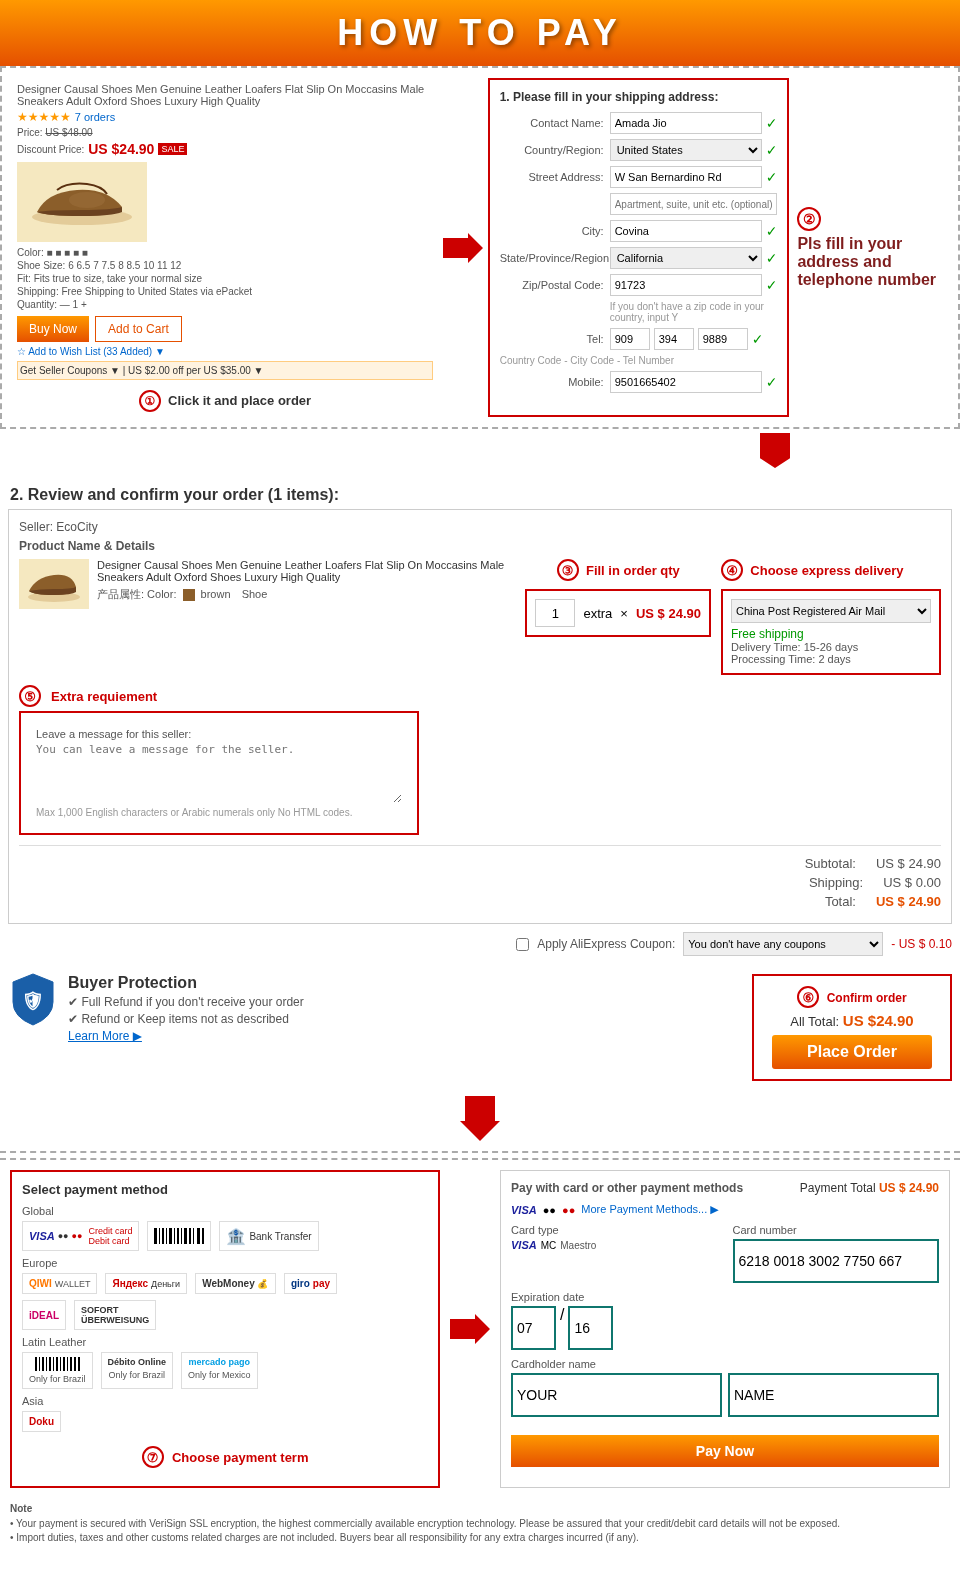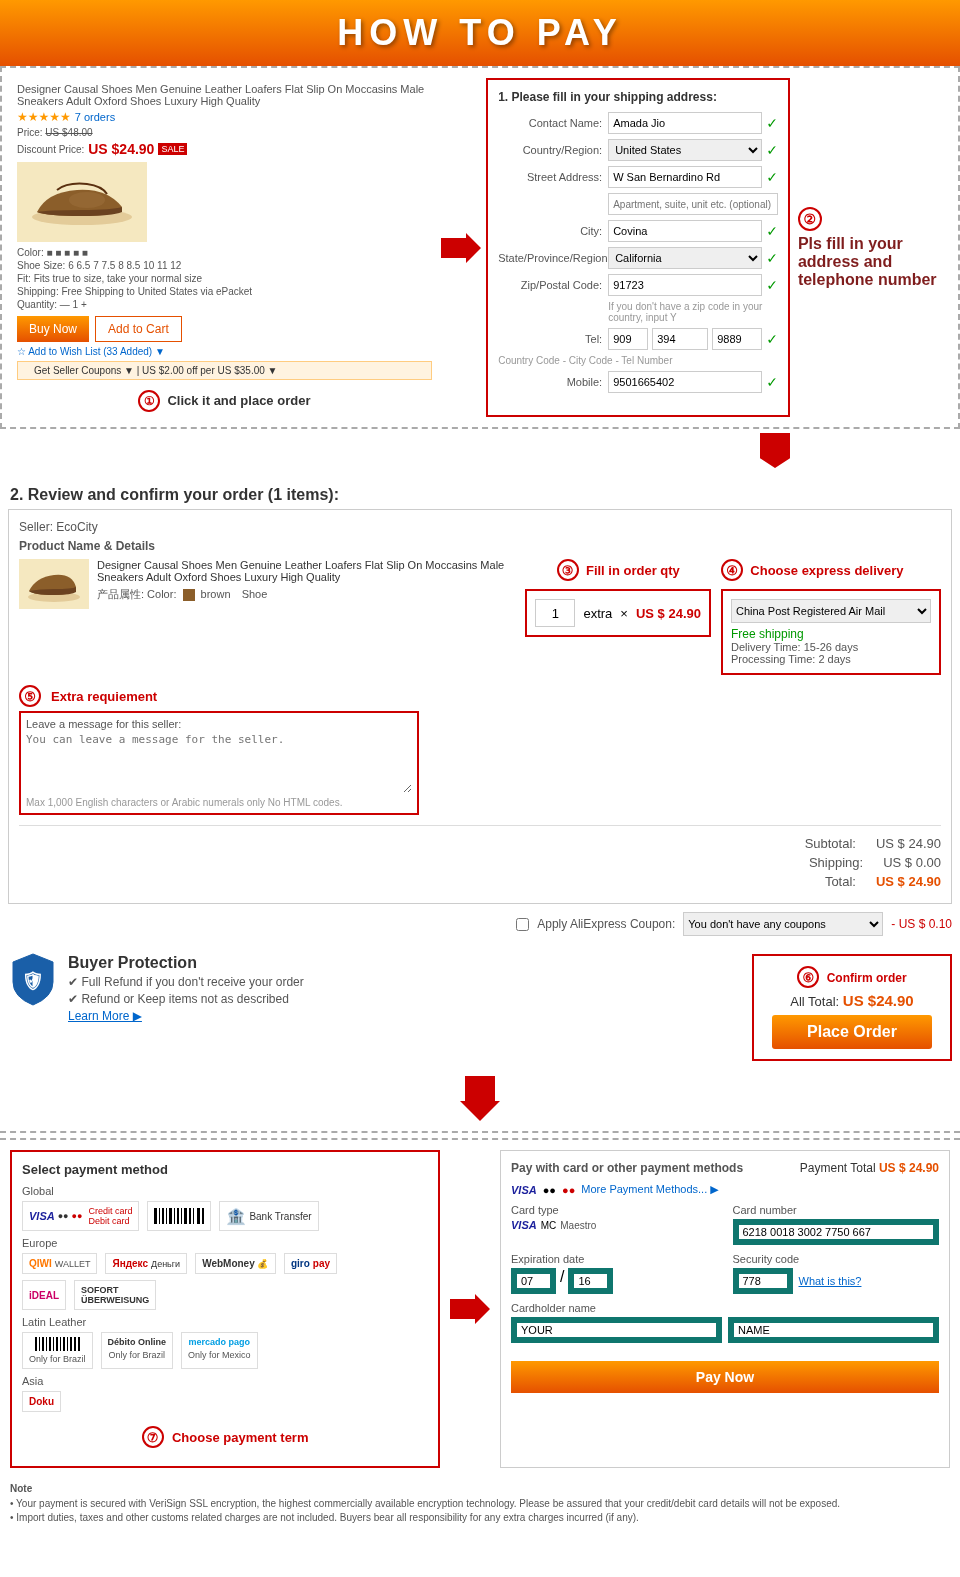--- a/index.html
+++ b/index.html
@@ -138,21 +138,21 @@
       align-items: center;
       gap: 6px;
       font-size: 13px;
       font-weight: bold;
       color: #c00;
       margin: 8px 0 4px;
     }
     .message-box {
       border: 2px solid #c00;
       width: 400px;
-      padding: 5px;
+      padding: 15px;
     }
     .message-textarea {
       width: 100%;
       height: 60px;
       border: none;
       font-size: 11px;
       resize: vertical;
       color: #999;
     }
     .message-hint { font-size: 10px; color: #999; }
@@ -275,21 +275,21 @@
       margin-bottom: 8px;
     }
     .payment-right-header h3 { font-size: 12px; color: #555; }
     .payment-total { font-size: 12px; color: #333; }
     .payment-total .price { color: #e55000; font-weight: bold; }
     .card-logos-row { display: flex; gap: 6px; align-items: center; margin-bottom: 8px; }
     .more-methods { font-size: 11px; color: #0066cc; cursor: pointer; }
     .card-form-row { display: flex; gap: 15px; margin-bottom: 8px; }
     .card-form-group { flex: 1; }
     .card-form-group label { font-size: 11px; color: #555; display: block; margin-bottom: 3px; }
-    .card-form-input { width: 100%; height: 26px; border: 6px solid #0f766e; font-size: 11px; padding: 2px 4px; }
+    .card-form-input { width: 100%; height: 26px; border: 2px solid #0f766e; font-size: 14px; padding: 20px 4px; }
     .card-logos-small { display: flex; gap: 4px; align-items: center; }
     .pay-now-btn {
       background: linear-gradient(to bottom, #ff9900, #e55000);
       color: #fff;
       border: none;
       font-size: 14px;
       font-weight: bold;
       padding: 8px 30px;
       cursor: pointer;
       margin-top: 10px;
@@ -364,21 +364,21 @@
     <div style="font-size:10px; color:#555; margin-bottom:2px;"><span>Color:</span> ■ ■ ■ ■ ■</div>
     <div style="font-size:10px; color:#555; margin-bottom:2px;"><span>Shoe Size:</span> 6 6.5 7 7.5 8 8.5 10 11 12</div>
     <div style="font-size:10px; color:#555; margin-bottom:2px;"><span>Fit:</span> <span>Fits true to size, take your normal size</span></div>
     <div style="font-size:10px; color:#555; margin-bottom:2px;"><span>Shipping:</span> <span>Free Shipping to United States via ePacket</span></div>
     <div style="font-size:10px; color:#555; margin-bottom:6px;"><span>Quantity:</span> — 1 +</div>
     <div style="display:flex; gap:6px; margin-bottom:4px;">
       <button style="background:linear-gradient(to bottom,#ff9900,#e55000);color:#fff;border:none;font-size:12px;padding:5px 12px;cursor:pointer;">Buy Now</button>
       <button style="background:#fff;color:#e55000;border:1px solid #e55000;font-size:12px;padding:5px 12px;cursor:pointer;">Add to Cart</button>
     </div>
     <div style="font-size:10px;color:#0066cc;margin-bottom:4px;">☆ Add to Wish List (33 Added) ▼</div>
-    <div style="font-size:10px;background:#fff3e0;padding:3px 16px;border:1px solid #ffcc80;">Get Seller Coupons ▼ | US $2.00 off per US $35.00 ▼</div>
+    <div style="font-size:10px;background:#fff3e0;padding:3px 2px;border:1px solid #ffcc80;">Get Seller Coupons ▼ | US $2.00 off per US $35.00 ▼</div>
 
     <div class="step-label" style="margin-top:10px;">
       <span class="circle-num">①</span>
       <span>Click it and place order</span>
     </div>
   </div>
 
   <div class="arrow-right">
     <svg width="40" height="40" viewBox="0 0 40 40">
       <polygon points="0,10 25,10 25,5 40,20 25,35 25,30 0,30" fill="#c00"></polygon>
@@ -420,21 +420,21 @@
       <span class="form-label">Zip/Postal Code:</span>
       <input class="form-input" value="91723" style="">
       <span class="check-icon">✓</span>
     </div>
     <div class="form-row" style="margin-left:110px;font-size:10px;color:#999;">
       <span>If you don't have a zip code in your country, input Y</span>
     </div>
     <div class="form-row">
       <span class="form-label">Tel:</span>
       <input class="form-input" value="909" style="width: 40px; flex: 0 0 auto;">
-      <input class="form-input" value="394" style="width: 56px; flex: 0 0 auto; margin-left: 4px;">
+      <input class="form-input" value="394" style="width: 40px; flex: 0 0 auto; margin-left: 4px;">
       <input class="form-input" value="9889" style="width: 50px; flex: 0 0 auto; margin-left: 4px;">
       <span class="check-icon">✓</span>
     </div>
     <div class="form-row" style="font-size:10px;color:#999;">
       <span>Country Code - City Code - Tel Number</span>
     </div>
     <div class="form-row">
       <span class="form-label">Mobile:</span>
       <input class="form-input" value="9501665402" style="">
       <span class="check-icon">✓</span>
@@ -733,27 +733,20 @@
 
     <div class="card-form-row">
       <div class="card-form-group">
         <label>Expiration date</label>
         <div style="display:flex;gap:4px;">
           <input class="card-form-input" value="07" style="width: 45px;">
           <span>/</span>
           <input class="card-form-input" value="16" style="width: 45px;">
         </div>
       </div>
-      <div class="card-form-group">
-        <label>Security code</label>
-        <div style="display:flex;gap:6px;align-items:center;">
-          <input class="card-form-input" value="778" style="width: 60px;">
-          <a href="#" style="font-size:11px;color:#0066cc;">What is this?</a>
-        </div>
-      </div>
     </div>
 
     <div class="card-form-row">
       <div class="card-form-group">
         <label>Cardholder name</label>
         <div style="display:flex;gap:6px;">
           <input class="card-form-input" value="YOUR" style="">
           <input class="card-form-input" value="NAME" style="">
         </div>
       </div>

